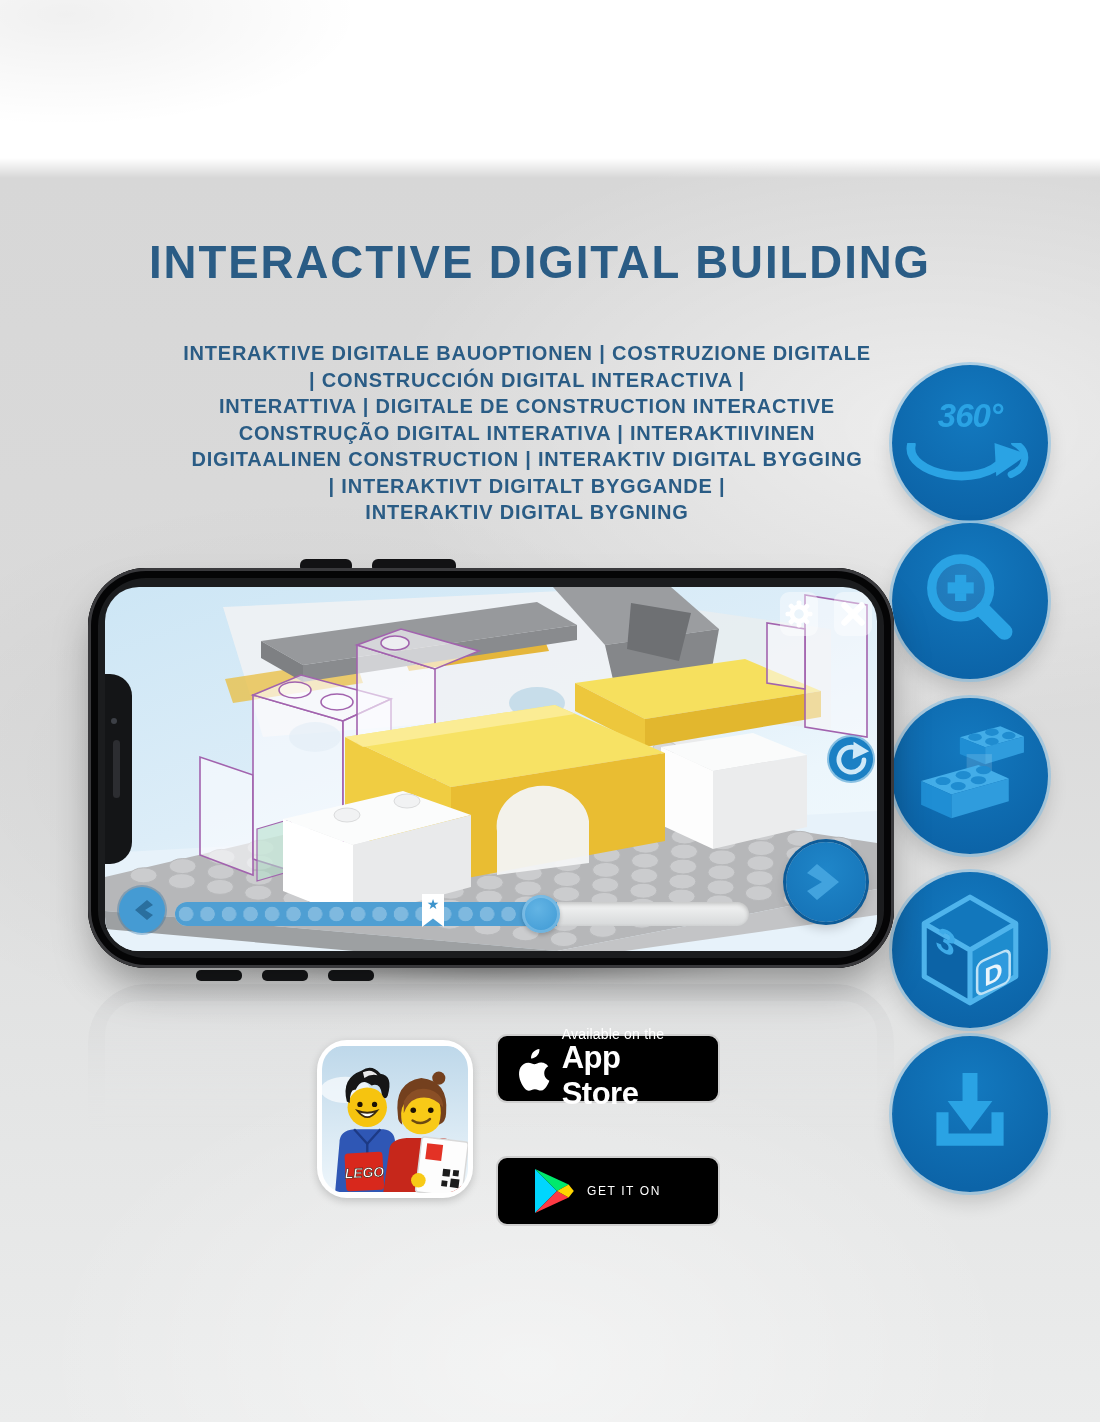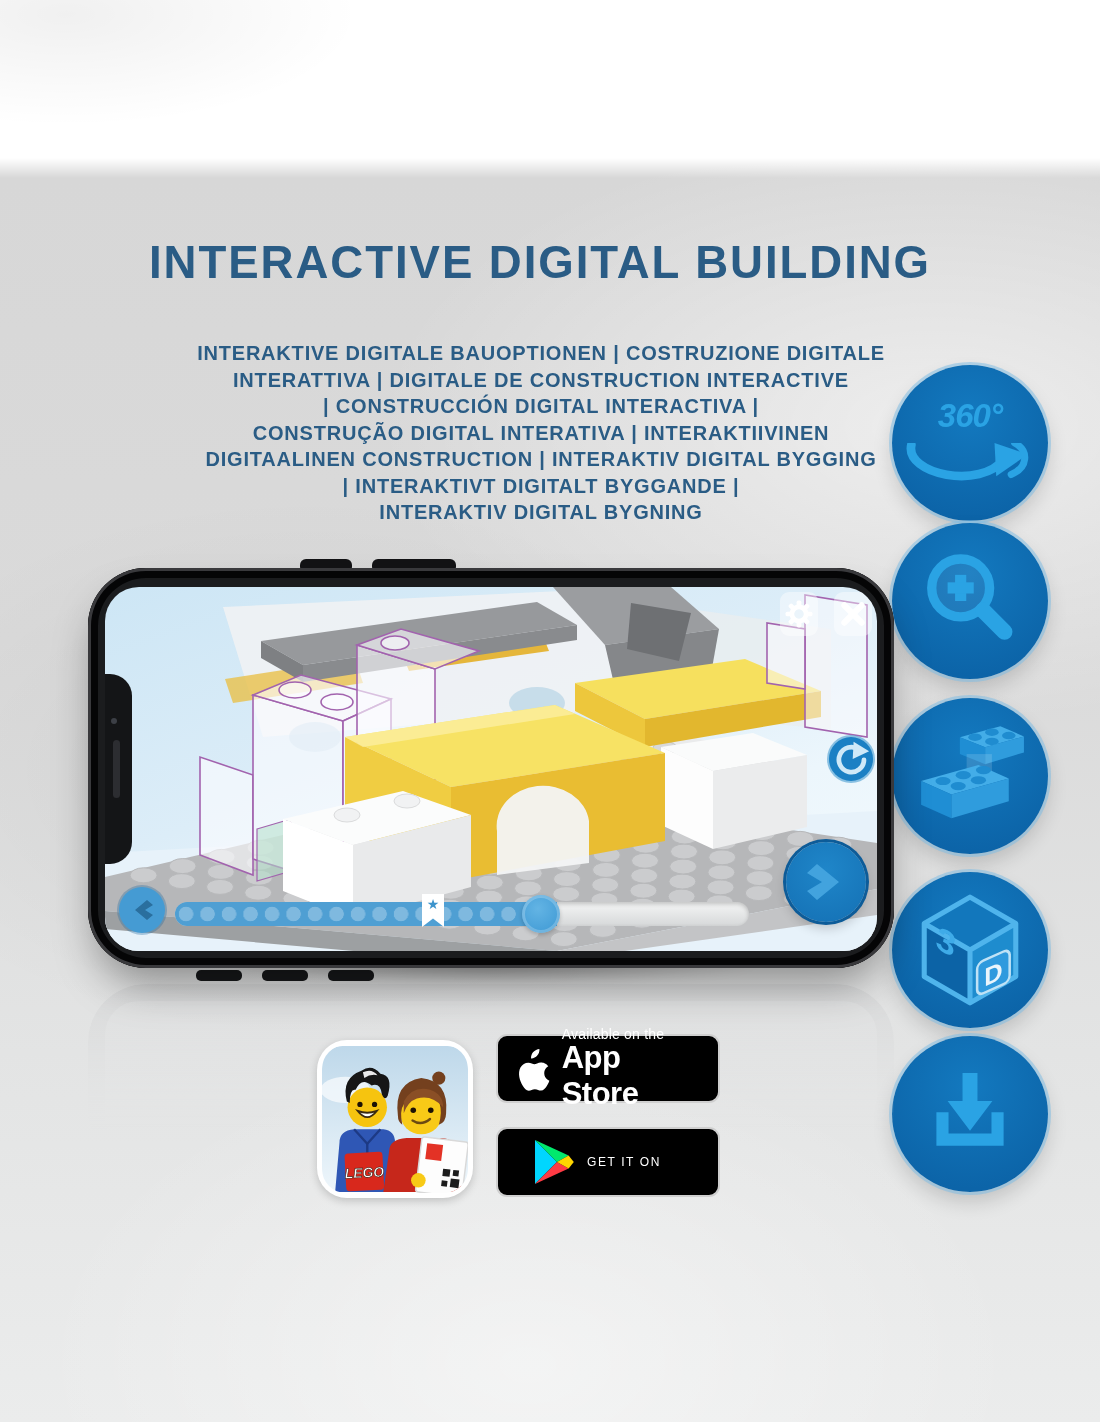--- a/index.html
+++ b/index.html
@@ -14,21 +14,21 @@
       radial-gradient(820px 520px at 48% 96%, rgba(255,255,255,.45), transparent 60%),
       linear-gradient(180deg,#ffffff 0px,#ffffff 158px,#d7d7d7 178px,#dadada 45%,#e3e4e4 74%,#ebecec 100%);
   }
   
   .title{
     position:absolute;top:234px;left:0;width:1080px;text-align:center;
     font-size:47px;font-weight:800;letter-spacing:2px;color:#2a5c85;
     transform:scaleX(.97);transform-origin:center;white-space:nowrap;
   }
   .subtitle{
-    position:absolute;top:340px;left:141px;width:800px;text-align:center;
+    position:absolute;top:340px;left:127px;width:800px;text-align:center;
     font-size:20px;font-weight:700;line-height:26.5px;letter-spacing:.8px;color:#2a5c85;
   }
   
   .badge{
     position:absolute;left:892px;width:156px;height:156px;border-radius:50%;
     background:radial-gradient(circle at 50% 32%,#1379bf 0%,#0d68ae 70%,#0b5f a5 100%);
     background:radial-gradient(circle at 50% 32%,#1379bf,#0c64a8 78%);
     box-shadow:0 0 0 3px rgba(130,190,228,.55), 0 10px 20px rgba(0,0,0,.16);
     z-index:1;display:flex;align-items:center;justify-content:center;
   }
@@ -98,34 +98,34 @@
   }
   .app-icon svg{width:100%;height:100%;border-radius:24px;display:block;}
   .store-badge{
     position:absolute;left:496px;width:224px;border-radius:11px;background:#000;z-index:2;
     border:2px solid #cfcfcf;display:flex;align-items:center;padding:0 14px;color:#fff;
   }
   .store-badge .texts{display:flex;flex-direction:column;margin-left:12px;}
   .badge-appstore{top:1034px;height:69px;}
   .badge-appstore .tagline{font-size:14px;font-weight:400;letter-spacing:.2px;}
   .badge-appstore .name{font-size:31px;font-weight:600;letter-spacing:-.5px;margin-top:-2px;}
-  .badge-play{top:1127px;height:70px;padding-left:37px;}
+  .badge-play{top:1156px;height:70px;padding-left:37px;}
   .badge-play .tagline{font-size:12px;font-weight:500;letter-spacing:1.6px;}
   .badge-play .name{font-size:29px;font-weight:600;letter-spacing:-.3px;margin-top:0px;}
 </style>
 </head>
 <body>
 
 <div class="canvas">
 
   <div class="title">INTERACTIVE DIGITAL BUILDING</div>
   <div class="subtitle">
     <div>INTERAKTIVE DIGITALE BAUOPTIONEN | COSTRUZIONE DIGITALE</div>
+    <div>| CONSTRUCCIÓN DIGITAL INTERACTIVA |</div>
     <div>INTERATTIVA | DIGITALE DE CONSTRUCTION INTERACTIVE</div>
-    <div>| CONSTRUCCIÓN DIGITAL INTERACTIVA |</div>
     <div>CONSTRUÇÃO DIGITAL INTERATIVA | INTERAKTIIVINEN</div>
     <div>DIGITAALINEN CONSTRUCTION | INTERAKTIV DIGITAL BYGGING</div>
     <div>| INTERAKTIVT DIGITALT BYGGANDE |</div>
     <div>INTERAKTIV DIGITAL BYGNING</div>
   </div>
 
   <div class="badge" style="top:365px;">
     <div class="badge-360-text">360°</div>
     <svg class="badge-360-swoosh" width="132" height="56" viewBox="0 0 150 64">
       <path d="M8,2 C0,36 88,54 114,18" stroke="#2aa3e4" stroke-width="10" fill="none" stroke-linecap="round"></path>

